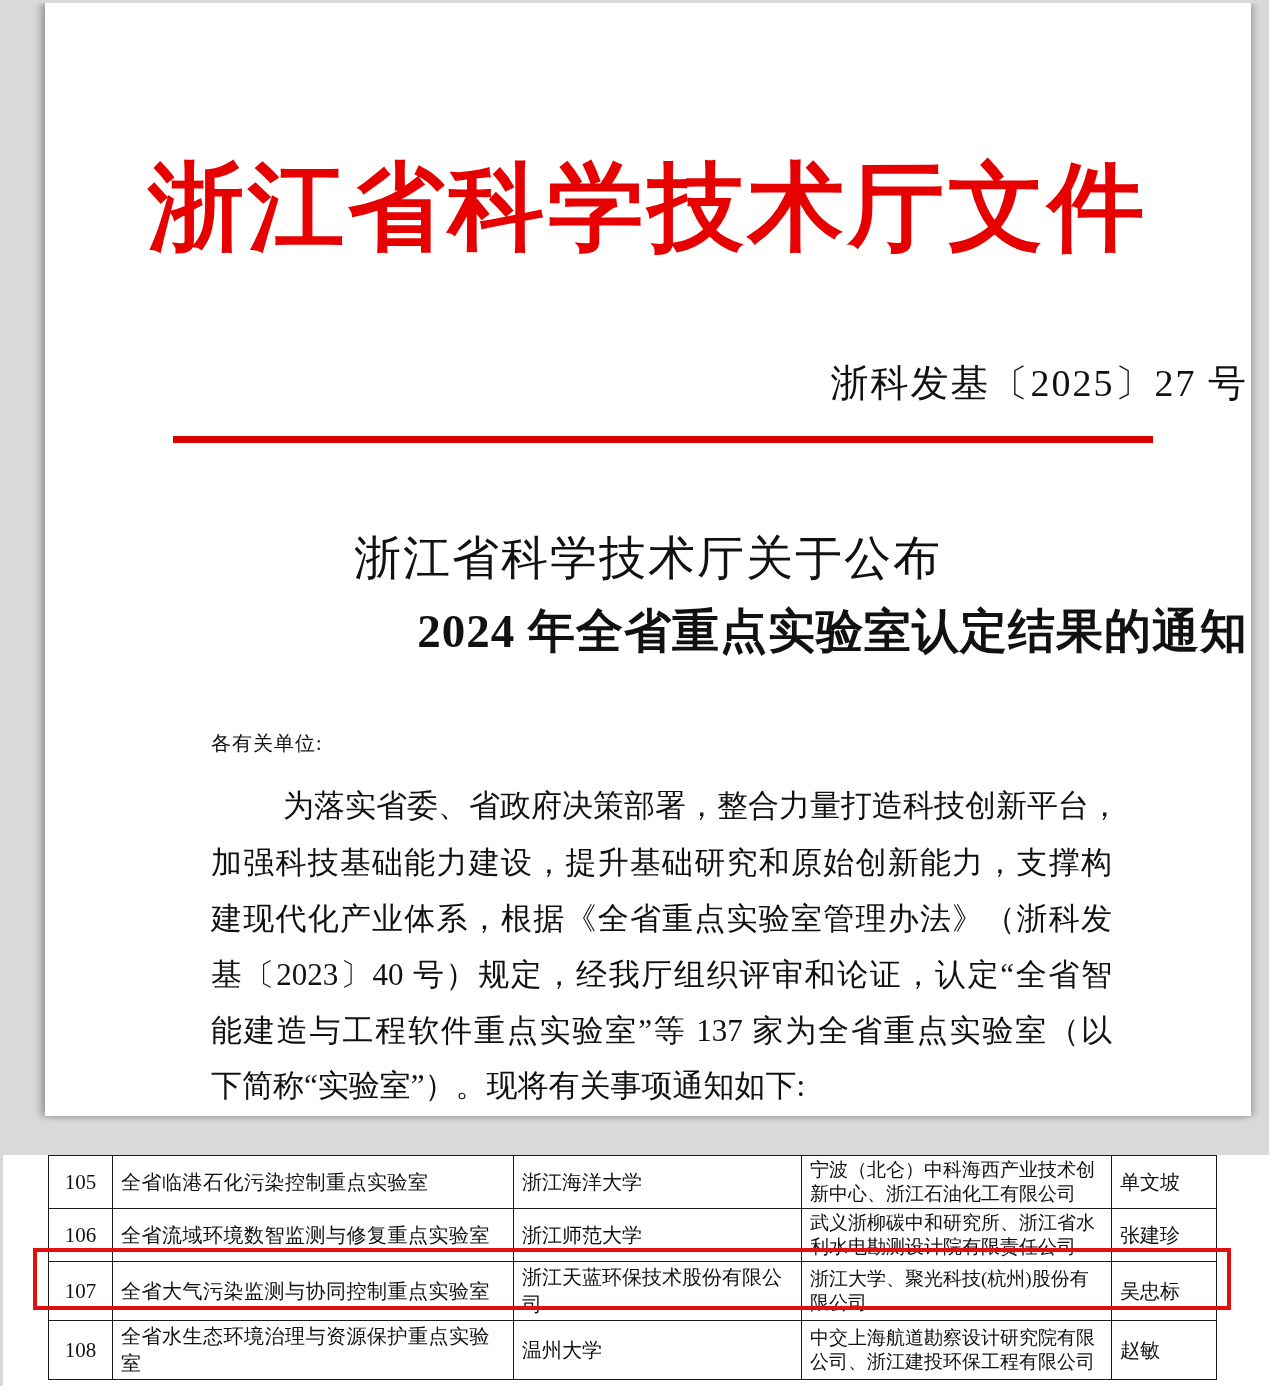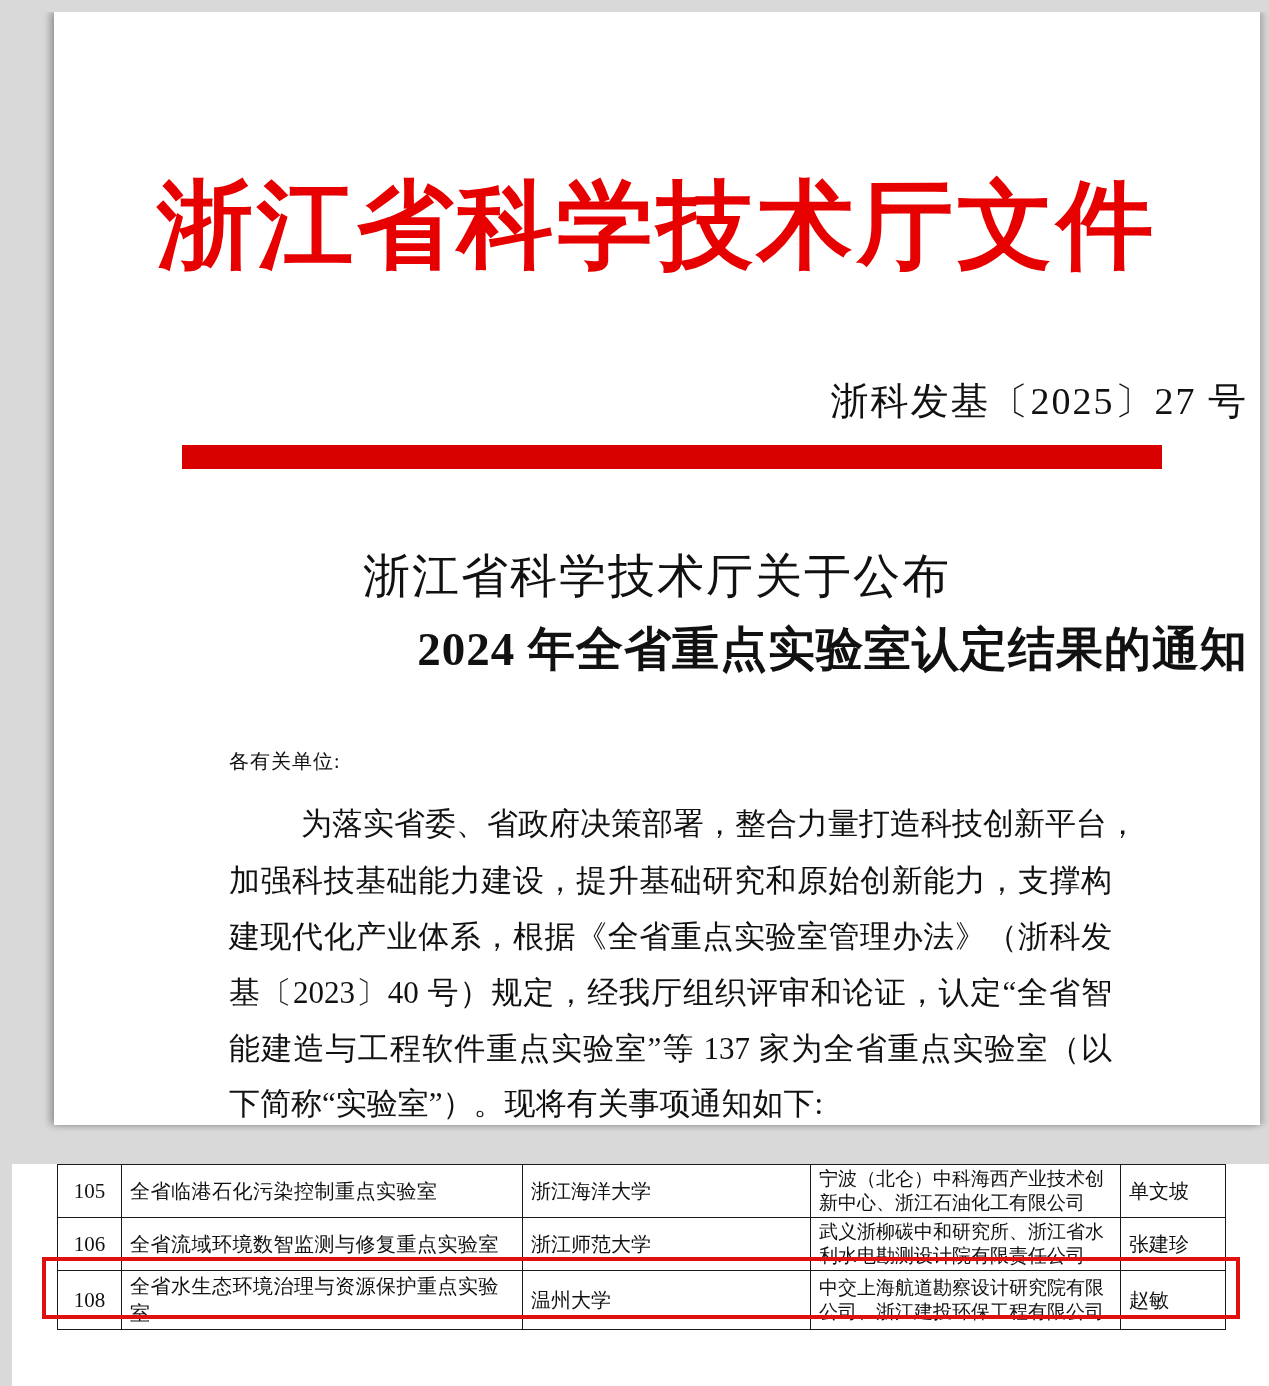--- a/index.html
+++ b/index.html
@@ -4,21 +4,21 @@
 <style>
   :root{
     --header-red:#e60000;
     --rule-red:#d90000;
     --highlight-red:#e01010;
     --canvas-bg:#d9d9d9;
     --page-bg:#ffffff;
     --table-border:#1a1a1a;
     --ink:#111111;
   }
-  *{margin:0;padding:12px;box-sizing:border-box;}
+  *{margin:0;padding:3px;box-sizing:border-box;}
   html,body{width:1269px;height:1386px;}
   body{
     position:relative;
     background:var(--canvas-bg);
     font-family:"Liberation Serif","DejaVu Serif",serif;
     color:var(--ink);
     overflow:hidden;
   }
 
   
@@ -137,20 +137,27 @@
           <td class="c-person">单文坡</td>
         </tr>
         <tr>
           <td class="c-no">106</td>
           <td class="c-lab">全省流域环境数智监测与修复重点实验室</td>
           <td class="c-org">浙江师范大学</td>
           <td class="c-partners">武义浙柳碳中和研究所、浙江省水利水电勘测设计院有限责任公司</td>
           <td class="c-person">张建珍</td>
         </tr>
         <tr>
+          <td class="c-no">107</td>
+          <td class="c-lab">全省大气污染监测与协同控制重点实验室</td>
+          <td class="c-org">浙江天蓝环保技术股份有限公司</td>
+          <td class="c-partners">浙江大学、聚光科技(杭州)股份有限公司</td>
+          <td class="c-person">吴忠标</td>
+        </tr>
+        <tr>
           <td class="c-no">108</td>
           <td class="c-lab">全省水生态环境治理与资源保护重点实验室</td>
           <td class="c-org">温州大学</td>
           <td class="c-partners">中交上海航道勘察设计研究院有限公司、浙江建投环保工程有限公司</td>
           <td class="c-person">赵敏</td>
         </tr>
       </tbody>
     </table>
 
     <div class="table-wrap">

